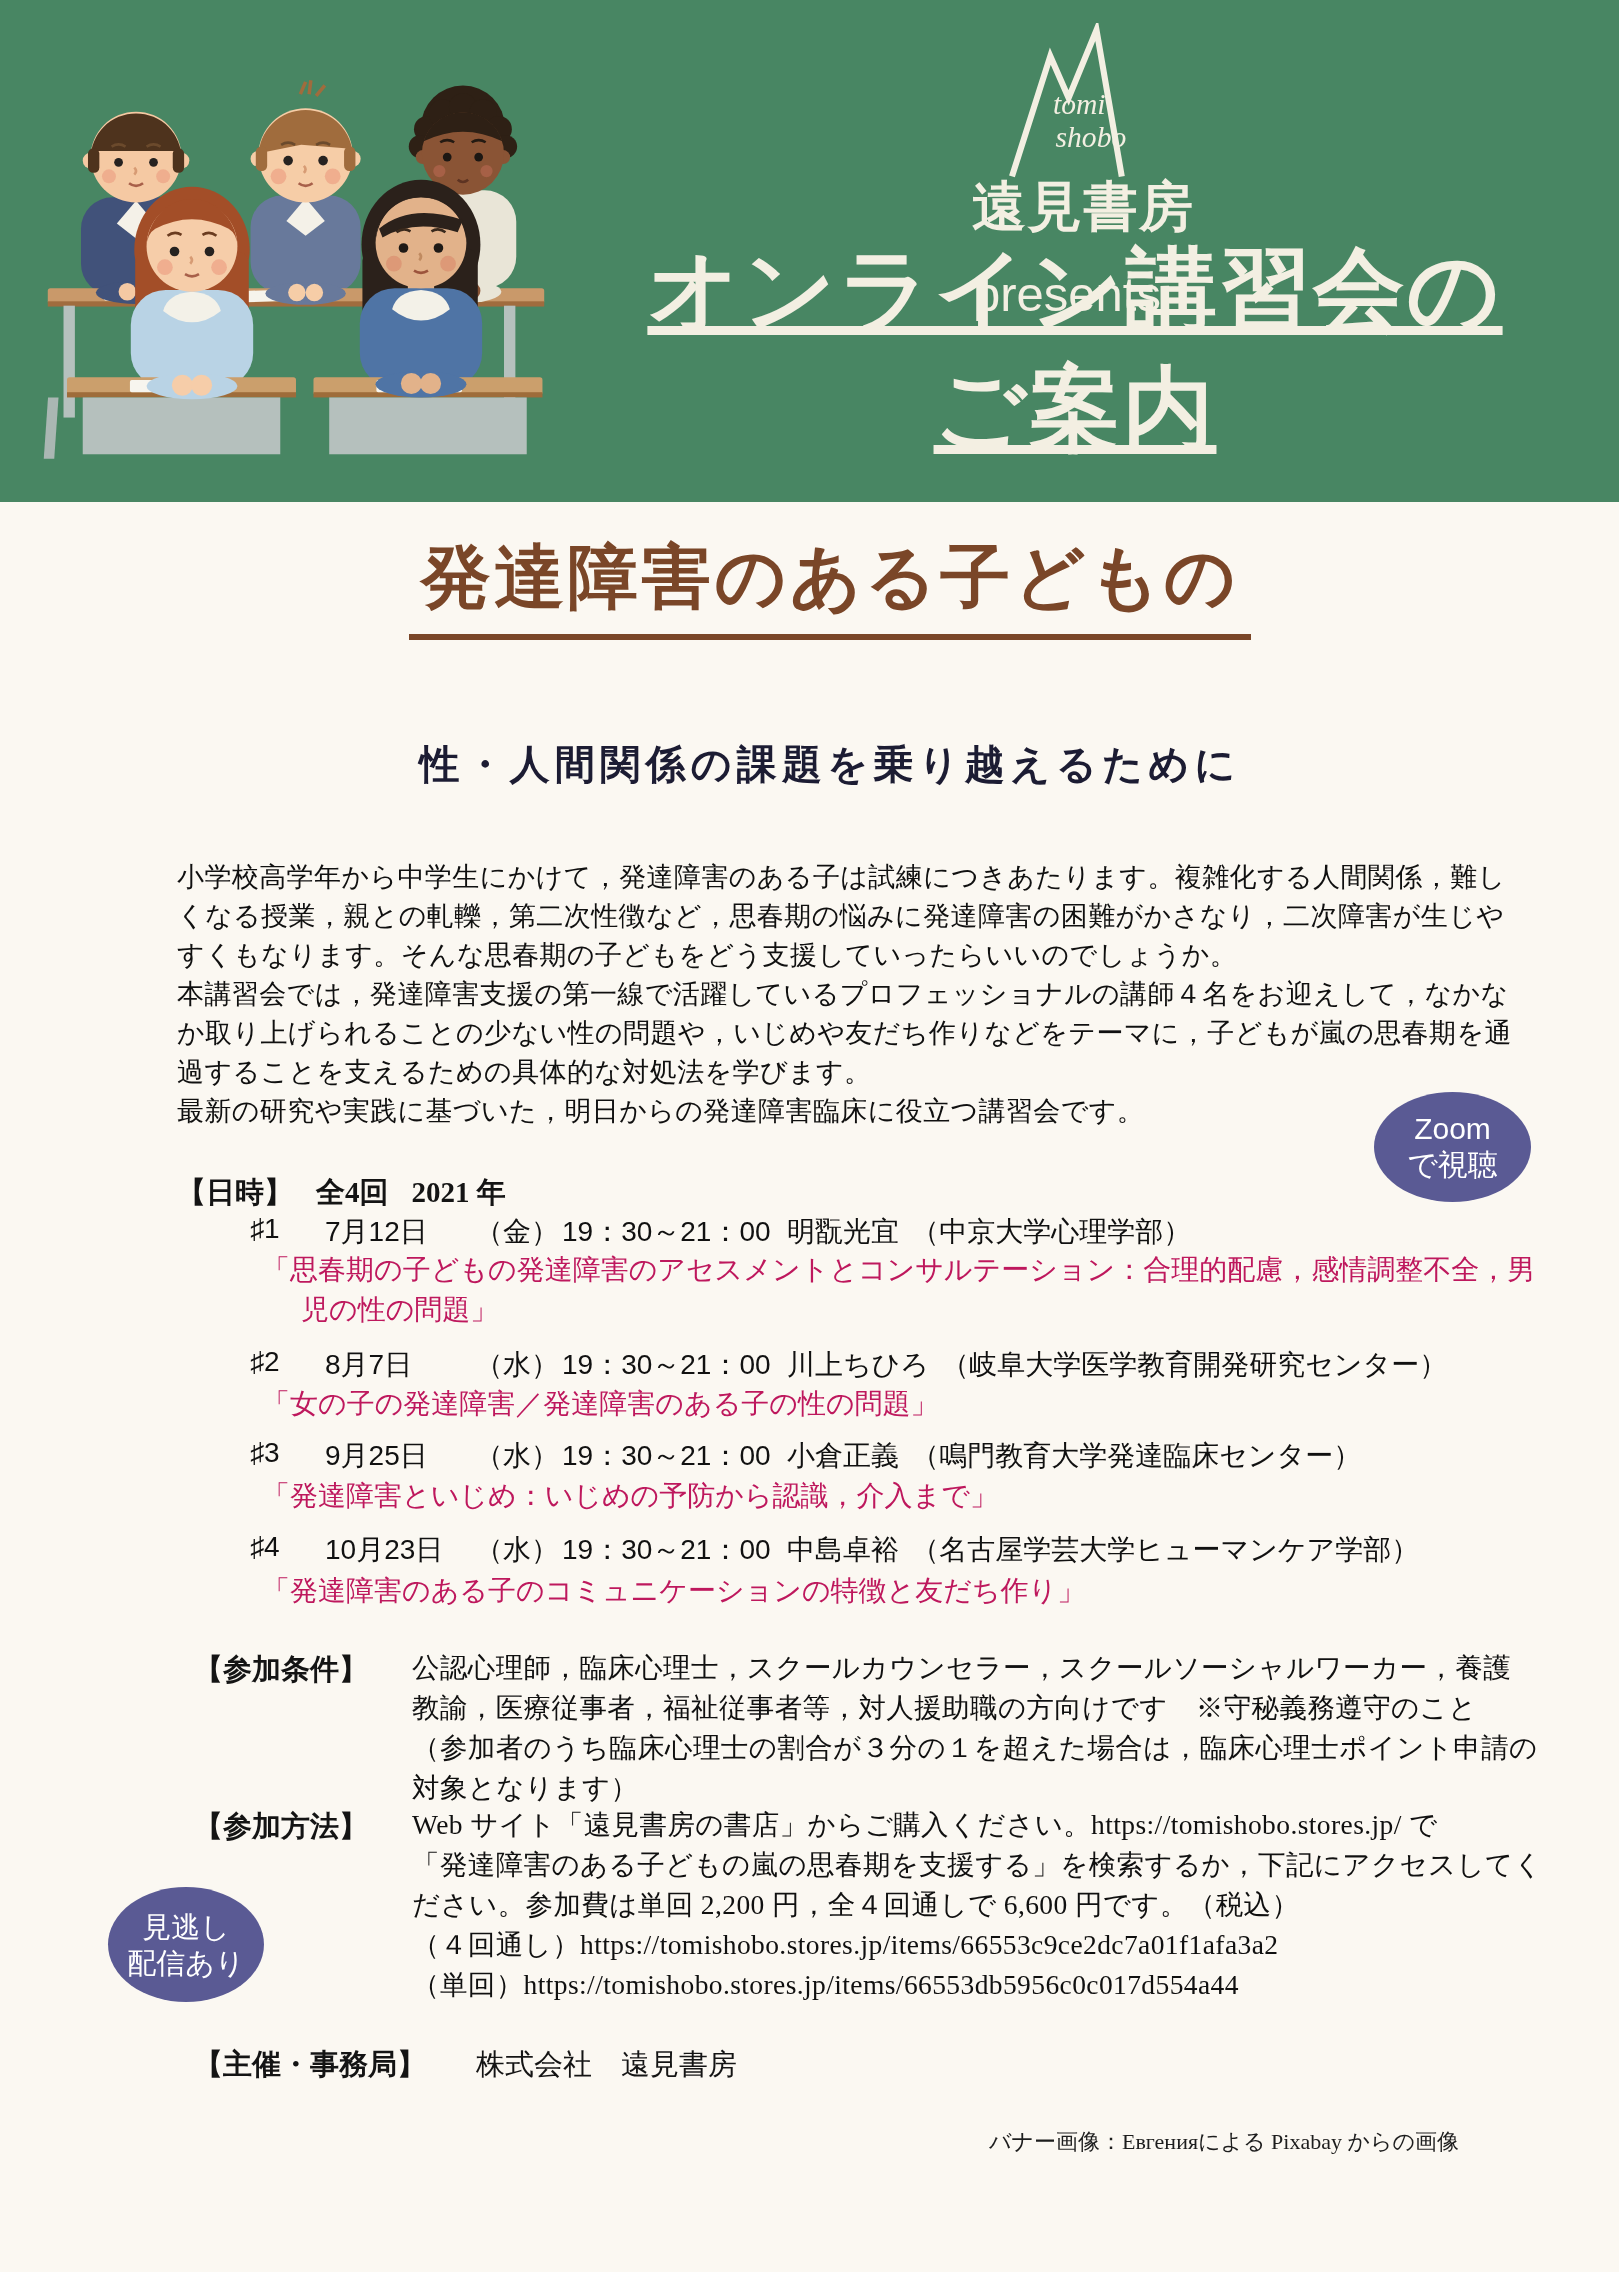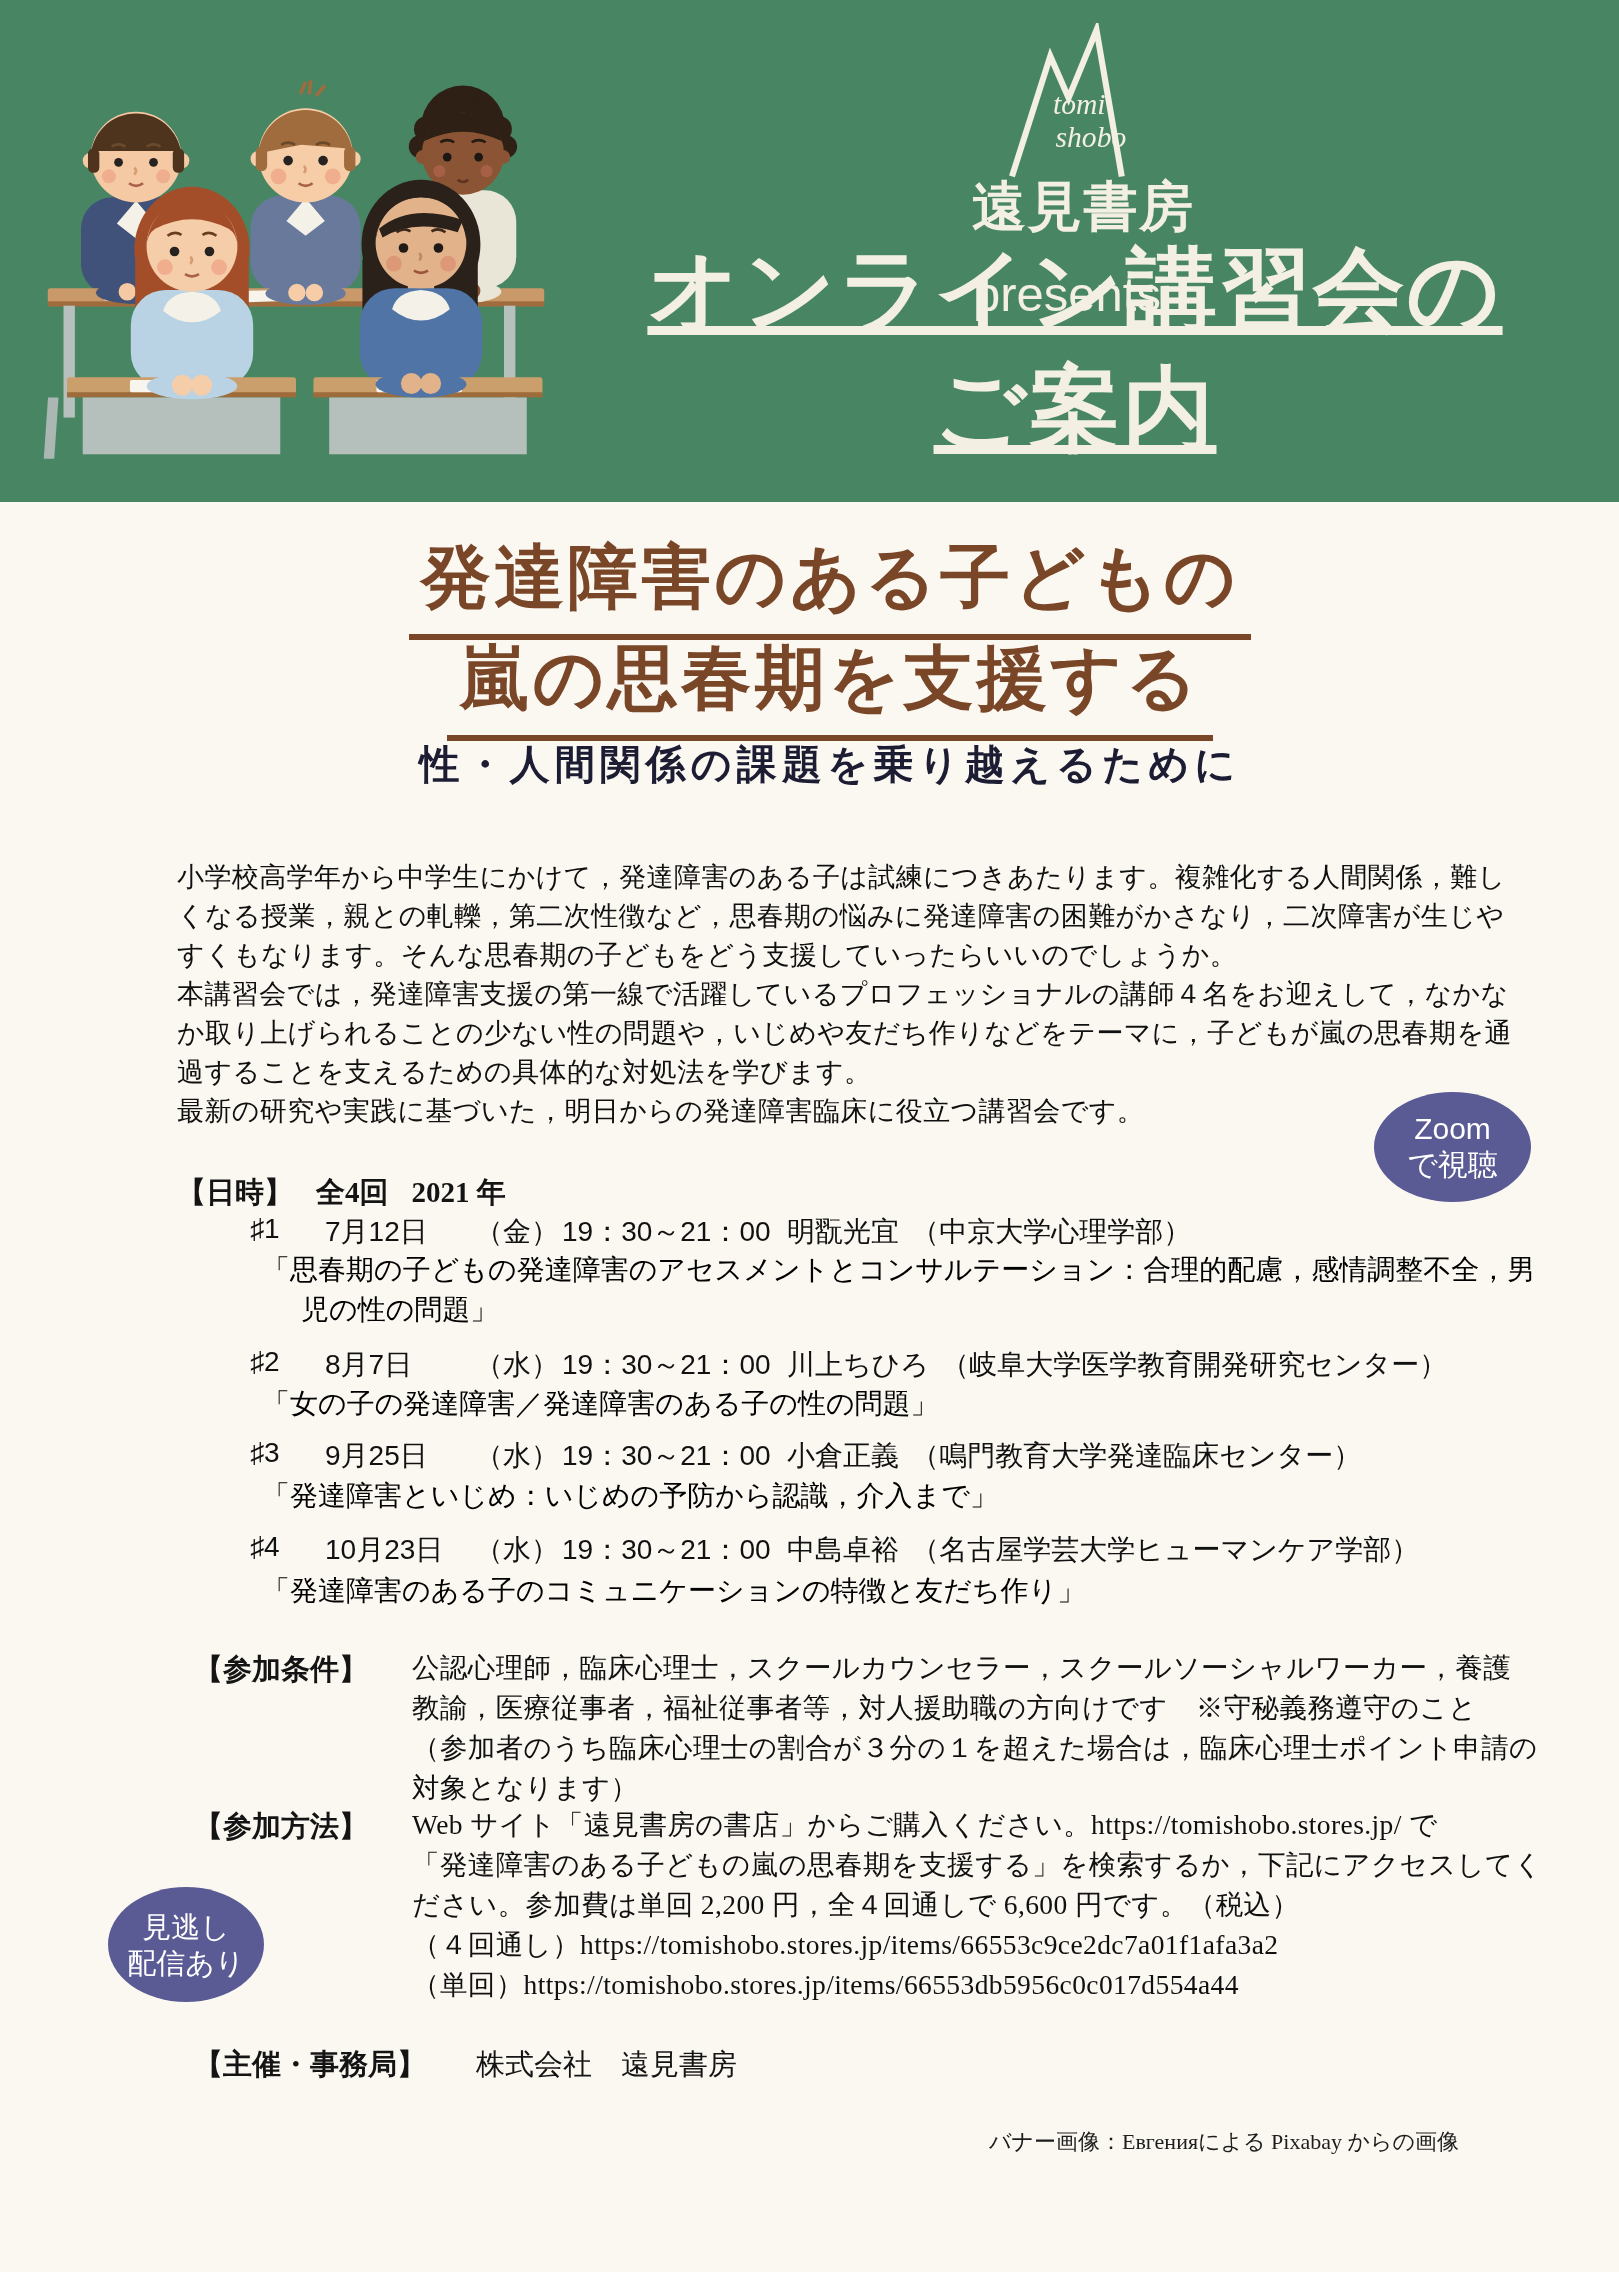--- a/index.html
+++ b/index.html
@@ -41,21 +41,21 @@
   #missed-badge{left:108px;top:1887px;width:156px;height:115px;font-size:29px;line-height:36px;}
 
   
   .sched-head{position:absolute;left:177px;top:1173px;font-size:29px;font-weight:700;white-space:nowrap;}
   .sched-head span{margin-right:23px;}
   .sess-row{position:absolute;left:250px;display:flex;font-family:"Liberation Sans",sans-serif;
             font-size:28px;color:#111;white-space:nowrap;}
   .s-no{width:75px;} .s-date{width:150px;} .s-day{width:87px;} .s-time{width:225px;}
   .s-speaker{margin-right:12.2px;}
   .sess-title{position:absolute;left:262px;font-family:"Liberation Sans",sans-serif;
-              font-size:28px;color:#000000;white-space:nowrap;}
+              font-size:28px;color:#be185d;white-space:nowrap;}
   .sess-title.cont{left:301px;}
 
   
   .label{position:absolute;left:194px;font-size:29px;font-weight:700;white-space:nowrap;}
   .block{position:absolute;left:412px;font-size:27.5px;color:#101010;}
   .block div{height:40px;white-space:nowrap;letter-spacing:0.4px;}
   .organizer-val{position:absolute;left:476px;top:2045px;font-size:29px;white-space:nowrap;}
   .footer{position:absolute;left:786px;top:2127px;width:673px;text-align:right;
           font-size:22px;color:#1d1d1d;white-space:nowrap;}
 </style>
@@ -212,23 +212,20 @@
 
     <div class="publisher">遠見書房</div>
     <div class="presents">presents</div>
     <div class="band-title" id="band-title1">オンライン講習会の</div>
     <div class="band-title" id="band-title2">ご案内</div>
   </div>
 
   <div class="mt-wrap abs" id="mt1">
     <span class="mt-line">発達障害のある子どもの</span>
   </div>
-  <div class="mt-wrap abs" id="mt2">
-    <span class="mt-line">嵐の思春期を支援する</span>
-  </div>
   <div class="subtitle">性・人間関係の課題を乗り越えるために</div>
 
   <div class="intro">
     <div>小学校高学年から中学生にかけて，発達障害のある子は試練につきあたります。複雑化する人間関係，難し</div>
     <div>くなる授業，親との軋轢，第二次性徴など，思春期の悩みに発達障害の困難がかさなり，二次障害が生じや</div>
     <div>すくもなります。そんな思春期の子どもをどう支援していったらいいのでしょうか。</div>
     <div>本講習会では，発達障害支援の第一線で活躍しているプロフェッショナルの講師４名をお迎えして，なかな</div>
     <div>か取り上げられることの少ない性の問題や，いじめや友だち作りなどをテーマに，子どもが嵐の思春期を通</div>
     <div>過することを支えるための具体的な対処法を学びます。</div>
     <div>最新の研究や実践に基づいた，明日からの発達障害臨床に役立つ講習会です。</div>

